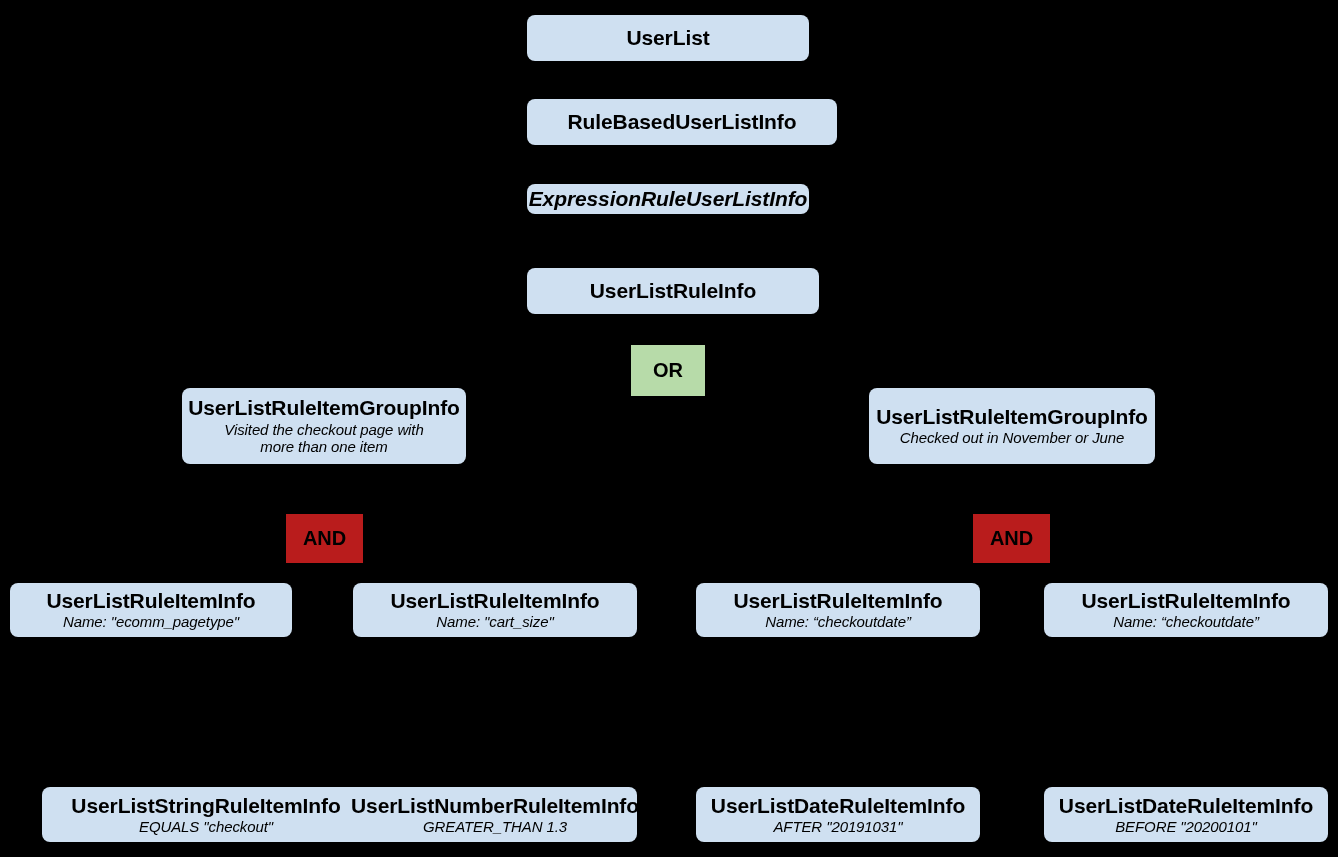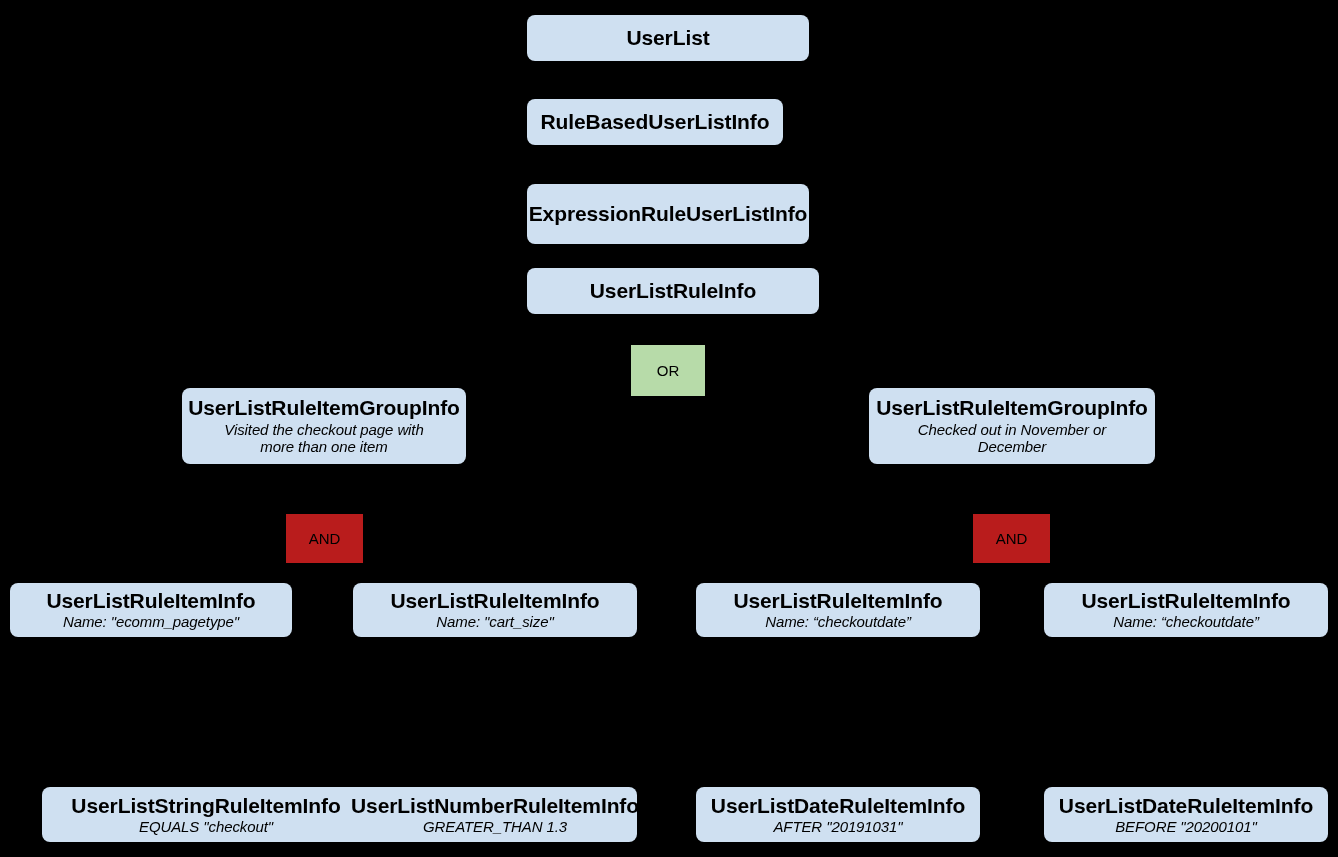--- a/index.html
+++ b/index.html
@@ -61,22 +61,22 @@
     letter-spacing: -0.1px;
     white-space: nowrap;
   }
   .subtitle {
     font-style: italic;
     font-size: 15px;
     letter-spacing: -0.1px;
     padding: 0 30px;
   }
   .op .title {
-    font-weight: normal;
-    font-size: 15px;
+    font-weight: bold;
+    font-size: 20px;
   }
 </style>
 </head>
 <body>
 
 <div id="canvas">
 
   <svg id="edges" viewBox="0 0 1338 857" xmlns="http://www.w3.org/2000/svg">
     <g stroke="#000000" stroke-width="2" fill="none">
       <path d="M668,61 L668,99"></path>
@@ -95,44 +95,44 @@
       <path d="M495,637 L495,787"></path>
       <path d="M838,637 L838,787"></path>
       <path d="M1186,637 L1186,787"></path>
     </g>
   </svg>
 
   <div class="node klass" style="left:527px; top:15px; width:282px; height:46px;">
     <div class="title">UserList</div>
   </div>
 
-  <div class="node klass" style="left:527px; top:99px; width:256px; height:46px;">
+  <div class="node klass" style="left:527px; top:99px; width:310px; height:46px;">
     <div class="title">RuleBasedUserListInfo</div>
   </div>
 
-  <div class="node klass" style="left:527px; top:184px; width:282px; height:60px;">
+  <div class="node klass" style="left:527px; top:184px; width:282px; height:30px;font-style:italic;">
     <div class="title">ExpressionRuleUserListInfo</div>
   </div>
 
   <div class="node klass" style="left:527px; top:268px; width:292px; height:46px;">
     <div class="title">UserListRuleInfo</div>
   </div>
 
   <div class="node op or" style="left:631px; top:345px; width:74px; height:51px;">
     <div class="title">OR</div>
   </div>
 
   <div class="node klass" style="left:182px; top:388px; width:284px; height:76px;">
     <div class="title">UserListRuleItemGroupInfo</div>
     <div class="subtitle">Visited the checkout page with more than one item</div>
   </div>
 
   <div class="node klass" style="left:869px; top:388px; width:286px; height:76px;">
     <div class="title">UserListRuleItemGroupInfo</div>
-    <div class="subtitle">Checked out in November or December</div>
+    <div class="subtitle">Checked out in November or June</div>
   </div>
 
   <div class="node op and" style="left:286px; top:514px; width:77px; height:49px;">
     <div class="title">AND</div>
   </div>
 
   <div class="node op and" style="left:973px; top:514px; width:77px; height:49px;">
     <div class="title">AND</div>
   </div>
 

